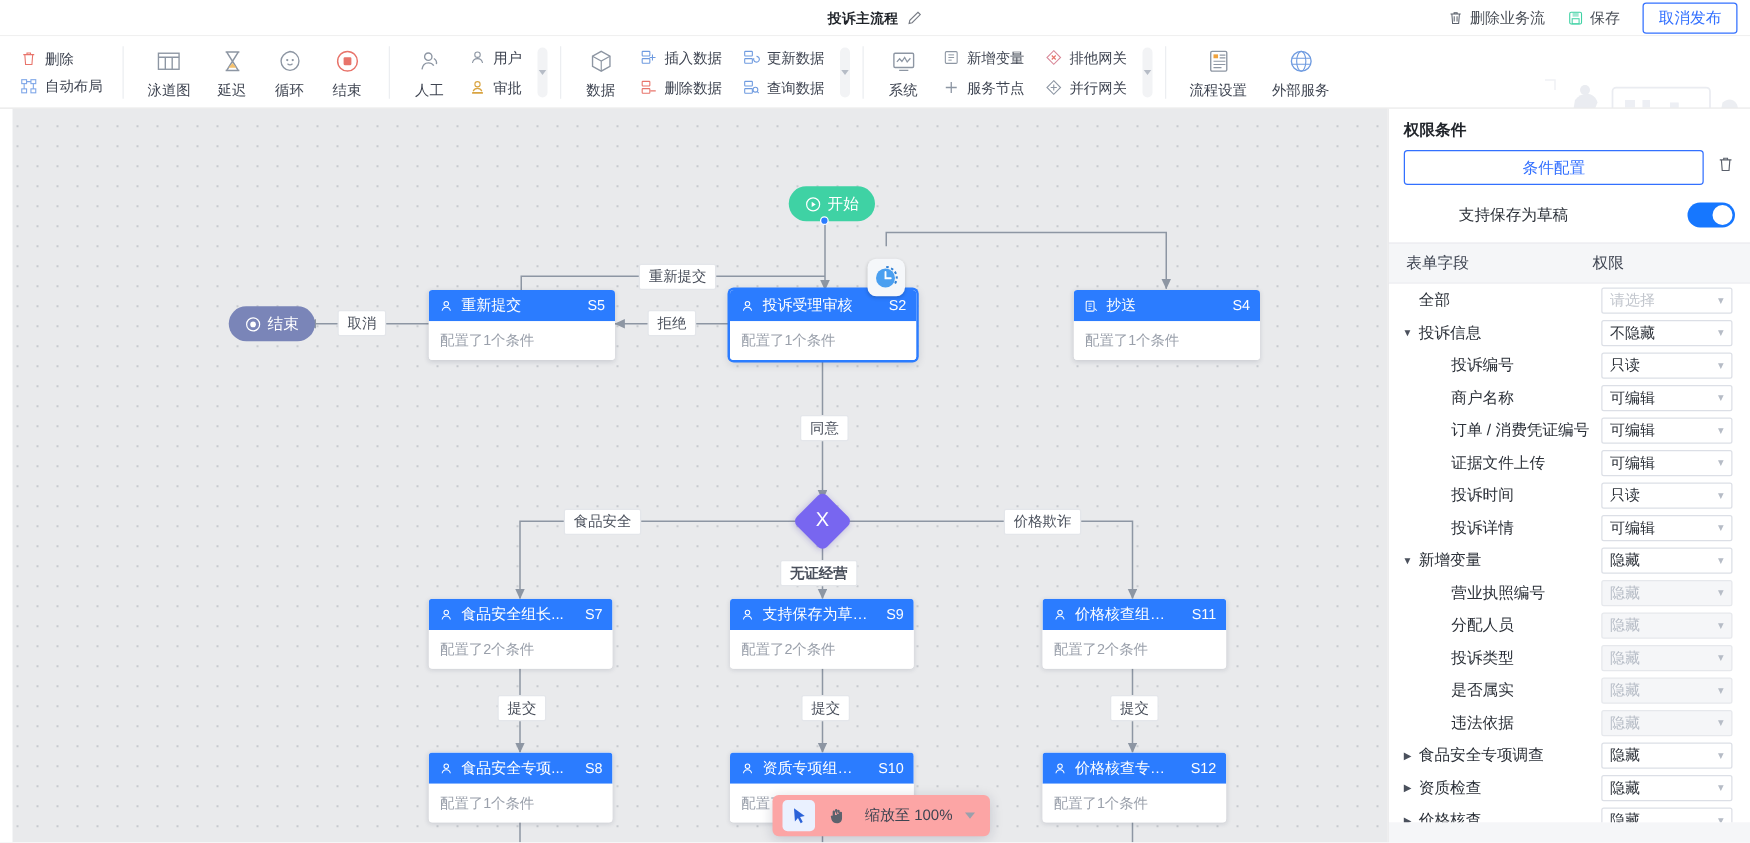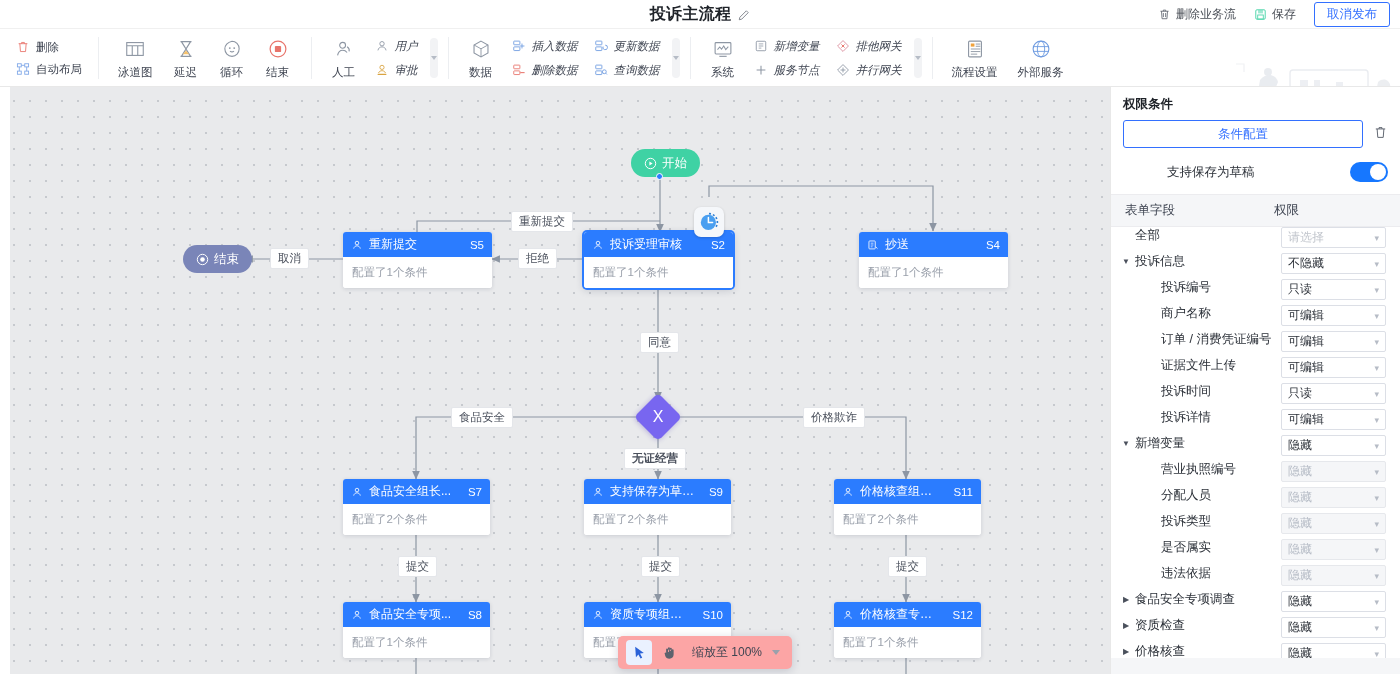--- a/index.html
+++ b/index.html
@@ -14,21 +14,21 @@
   
   .titlebar {
     position: absolute; left: 0; top: 0; width: 1400px; height: 29px;
     background: #ffffff; border-bottom: 1px solid #f0f0f0;
     display: flex; align-items: center;
   }
   .title-center {
     position: absolute; left: 0; right: 0; top: 0; height: 29px;
     display: flex; align-items: center; justify-content: center; gap: 6px;
   }
-  .title-text { font-size: 16px; font-weight: bold; color: #1f2329; letter-spacing: .3px; }
+  .title-text { font-size: 11px; font-weight: bold; color: #1f2329; letter-spacing: .3px; }
   .edit-pencil { width: 13px; height: 13px; display: inline-block; opacity: .75; }
   .title-right {
     position: absolute; right: 10px; top: 0; height: 29px;
     display: flex; align-items: center; gap: 18px;
   }
   .tb-action { display: flex; align-items: center; gap: 5px; font-size: 12px; color: #4a4f57; cursor: pointer; }
   .tb-action svg { display: block; }
   .btn-outline {
     border: 1px solid #3370ff; color: #3370ff; font-size: 12.5px;
     padding: 4px 12px; border-radius: 3px; background: #fff; cursor: pointer;
@@ -49,21 +49,21 @@
   .stack-small { display: flex; flex-direction: column; justify-content: center; gap: 7px; padding: 0 6px; }
   .mini-item { display: flex; align-items: center; gap: 6px; font-size: 11.5px; color: #3e4451; cursor: pointer; white-space: nowrap; }
   
   .big-item {
     display: flex; flex-direction: column; align-items: center; justify-content: center;
     gap: 4px; padding: 0 10px; cursor: pointer; min-width: 46px;
   }
   .big-item .lbl { font-size: 11.5px; color: #3e4451; white-space: nowrap; }
   .icon-28 { width: 24px; height: 24px; display: flex; align-items: center; justify-content: center; }
   
-  .col2 { display: flex; flex-direction: column; justify-content: center; gap: 9px; padding: 0 8px; font-style: italic; }
+  .col2 { display: flex; flex-direction: column; justify-content: center; gap: 9px; padding: 0 8px; }
   .scroll-nub {
     width: 8px; height: 40px; background: #f2f3f5; border-radius: 4px; margin-left: 4px;
     display: flex; align-items: center; justify-content: center; cursor: pointer;
   }
   .scroll-nub .caret { width: 0; height: 0; border-left: 3.5px solid transparent; border-right: 3.5px solid transparent; border-top: 4.5px solid #b6bcc6; }
 
   
   .ribbon-deco { position: absolute; right: 0; top: 29px; width: 260px; height: 58px; opacity: .35; pointer-events: none; }
 
   
@@ -164,21 +164,21 @@
   .toggle::after { content: ""; position: absolute; right: 2px; top: 2px; width: 16px; height: 16px; border-radius: 50%; background: #fff; }
 
   .tbl-head {
     display: flex; align-items: center; height: 33px; padding: 0 14px;
     background: #f5f6f8; border-top: 1px solid #ececef; border-bottom: 1px solid #ececef;
   }
   .tbl-head .c1 { flex: 1; font-size: 12.5px; color: #3e4451; }
   .tbl-head .c2 { width: 112px; font-size: 12.5px; color: #3e4451; }
 
   .tbl-body { flex: 1; overflow: hidden; background: #fff; }
-  .frow { display: flex; align-items: flex-start; height: 26px; padding: 0 14px 0 10px; }
+  .frow { display: flex; align-items: center; height: 26px; padding: 0 14px 0 10px; }
   .fname { flex: 1; font-size: 12.5px; color: #2b3038; display: flex; align-items: center; gap: 4px; white-space: nowrap; }
   .fname.child { padding-left: 26px; }
   .fname.group { padding-left: 0px; }
   .tri { width: 10px; display: inline-flex; align-items: center; justify-content: center; color: #4a505c; font-size: 8px; cursor: pointer; }
   .sel {
     width: 105px; height: 21px; border: 1px solid #dcdfe6; border-radius: 2px; background: #fff;
     display: flex; align-items: center; justify-content: space-between;
     padding: 0 6px; font-size: 12px; color: #2b3038; cursor: pointer;
   }
   .sel.muted { background: #f5f6f8; color: #b6bcc6; border-color: #e6e8ec; }

